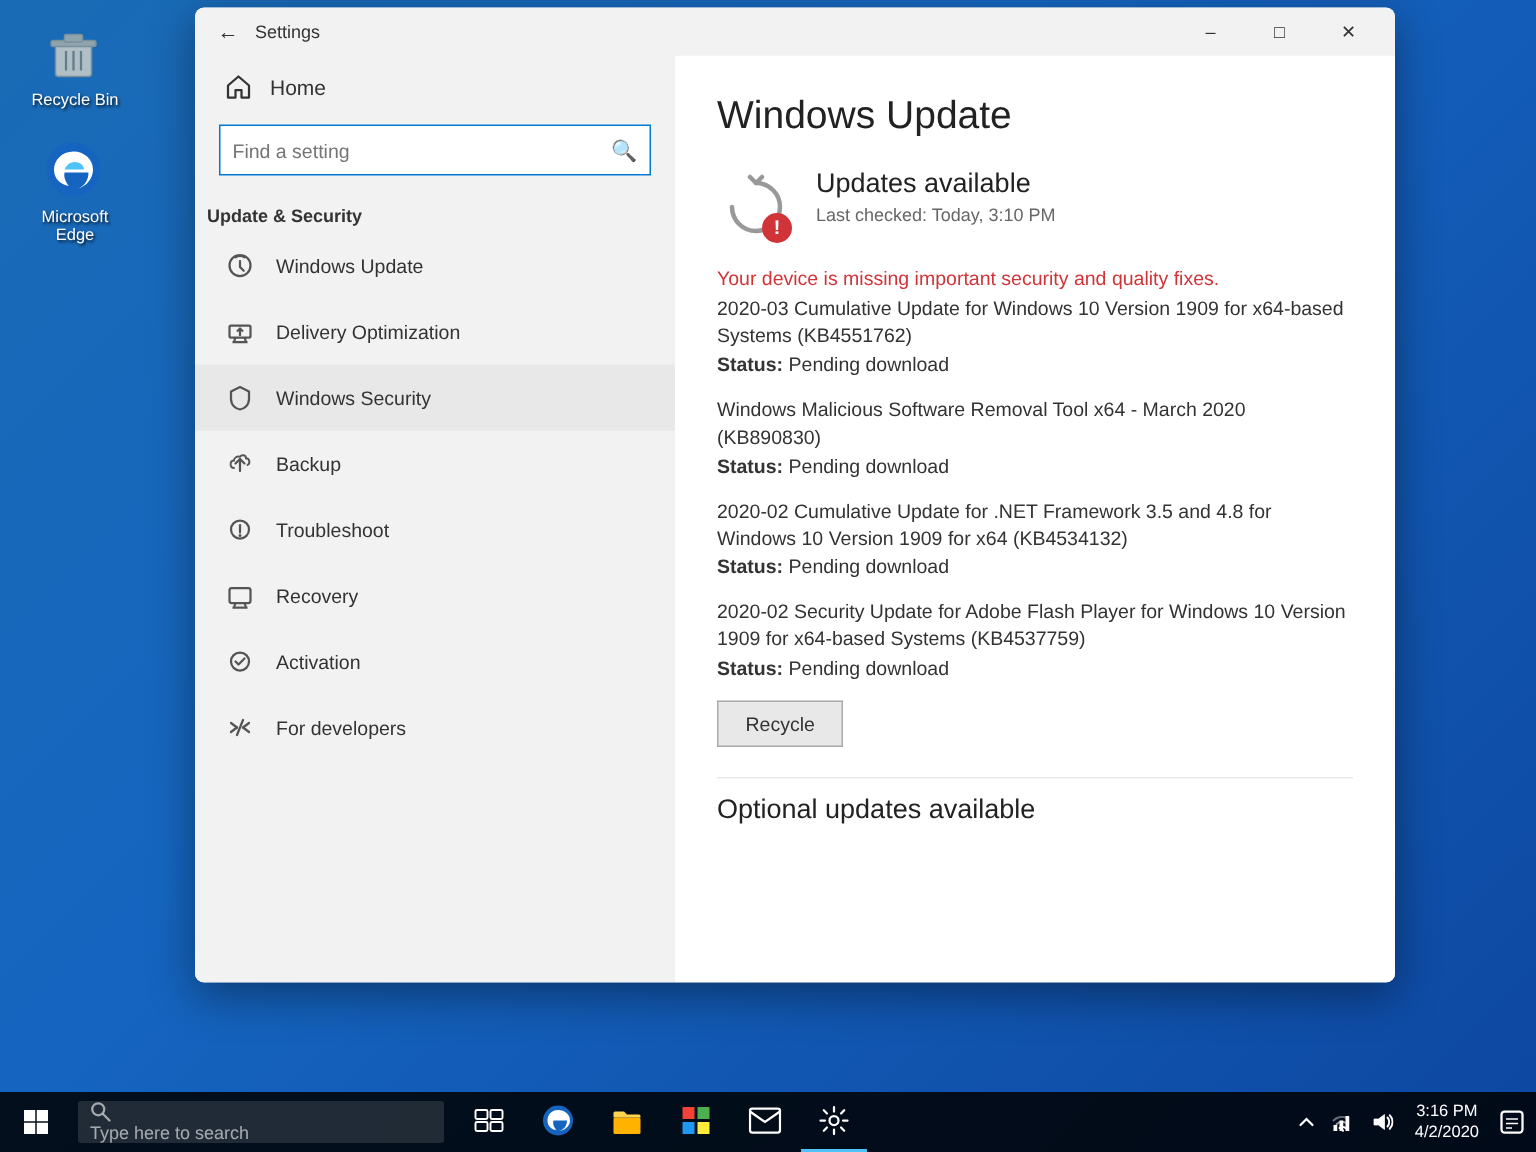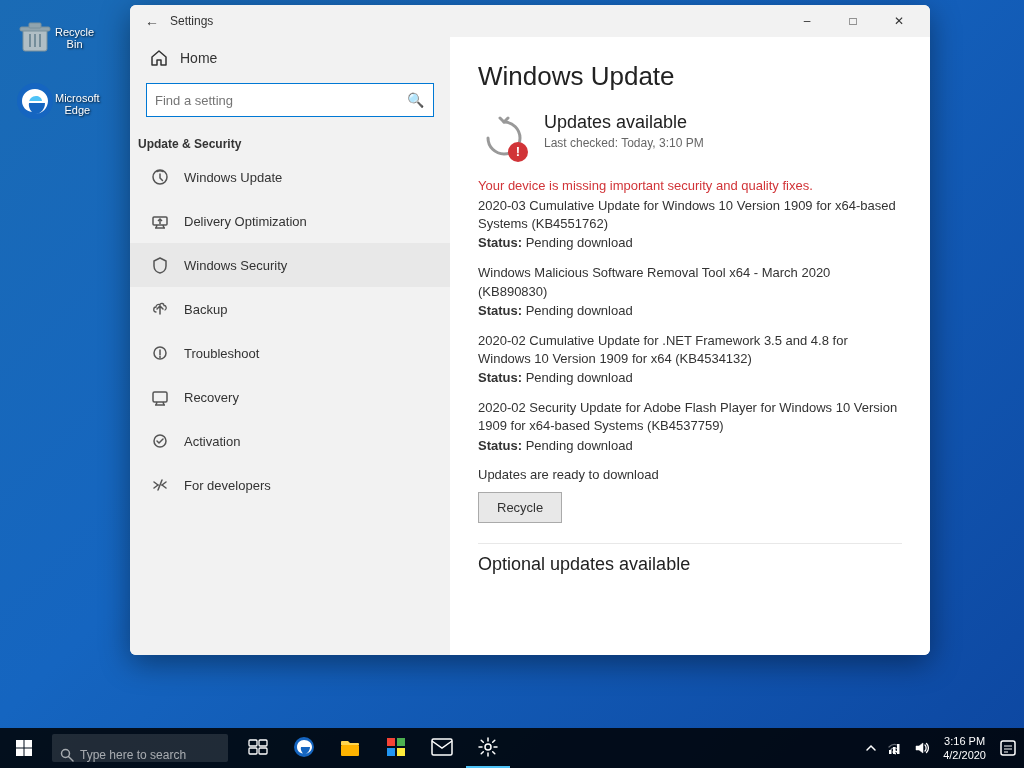--- a/index.html
+++ b/index.html
@@ -24,21 +24,21 @@
     .desktop-icons {
       position: absolute;
       top: 10px;
       left: 10px;
       display: flex;
       flex-direction: column;
       gap: 10px;
     }
     .desktop-icon {
       display: flex;
-      flex-direction: row;
+      flex-direction: column;
       align-items: center;
       width: 80px;
       cursor: pointer;
       padding: 5px;
       border-radius: 3px;
     }
     .desktop-icon .icon-img {
       width: 42px;
       height: 42px;
       margin-bottom: 4px;
@@ -71,28 +71,29 @@
     .taskbar-start {
       width: 48px;
       height: 40px;
       display: flex;
       align-items: center;
       justify-content: center;
       cursor: pointer;
     }
     .taskbar-search {
       display: flex;
-      align-items: flex-end;
+      align-items: flex-start;
       background: rgba(255,255,255,0.12);
       border-radius: 2px;
       height: 28px;
-      width: 176px;
+      width: 244px;
       padding: 0 8px;
       margin: 0 4px;
       cursor: text;
+      flex-direction: column;
     }
     .taskbar-search input {
       background: transparent;
       border: none;
       outline: none;
       color: rgba(255,255,255,0.8);
       font-size: 12px;
       width: 100%;
     }
     .taskbar-search input::placeholder { color: rgba(255,255,255,0.6); }
@@ -546,21 +547,20 @@
         <div class="update-item">
           <div class="update-item-title">2020-02 Cumulative Update for .NET Framework 3.5 and 4.8 for Windows 10 Version 1909 for x64 (KB4534132)</div>
           <div class="update-item-status"><strong>Status:</strong> <span>Pending download</span></div>
         </div>
 
         <div class="update-item">
           <div class="update-item-title">2020-02 Security Update for Adobe Flash Player for Windows 10 Version 1909 for x64-based Systems (KB4537759)</div>
           <div class="update-item-status"><strong>Status:</strong> <span>Pending download</span></div>
         </div>
 
-        <div class="updates-ready-text">Updates are ready to download</div>
         <button class="download-btn">Recycle</button>
 
         <div class="optional-updates-title">Optional updates available</div>
       </div>
     </div>
   </div>
 
   <div class="taskbar">
 
     <div class="taskbar-start">

